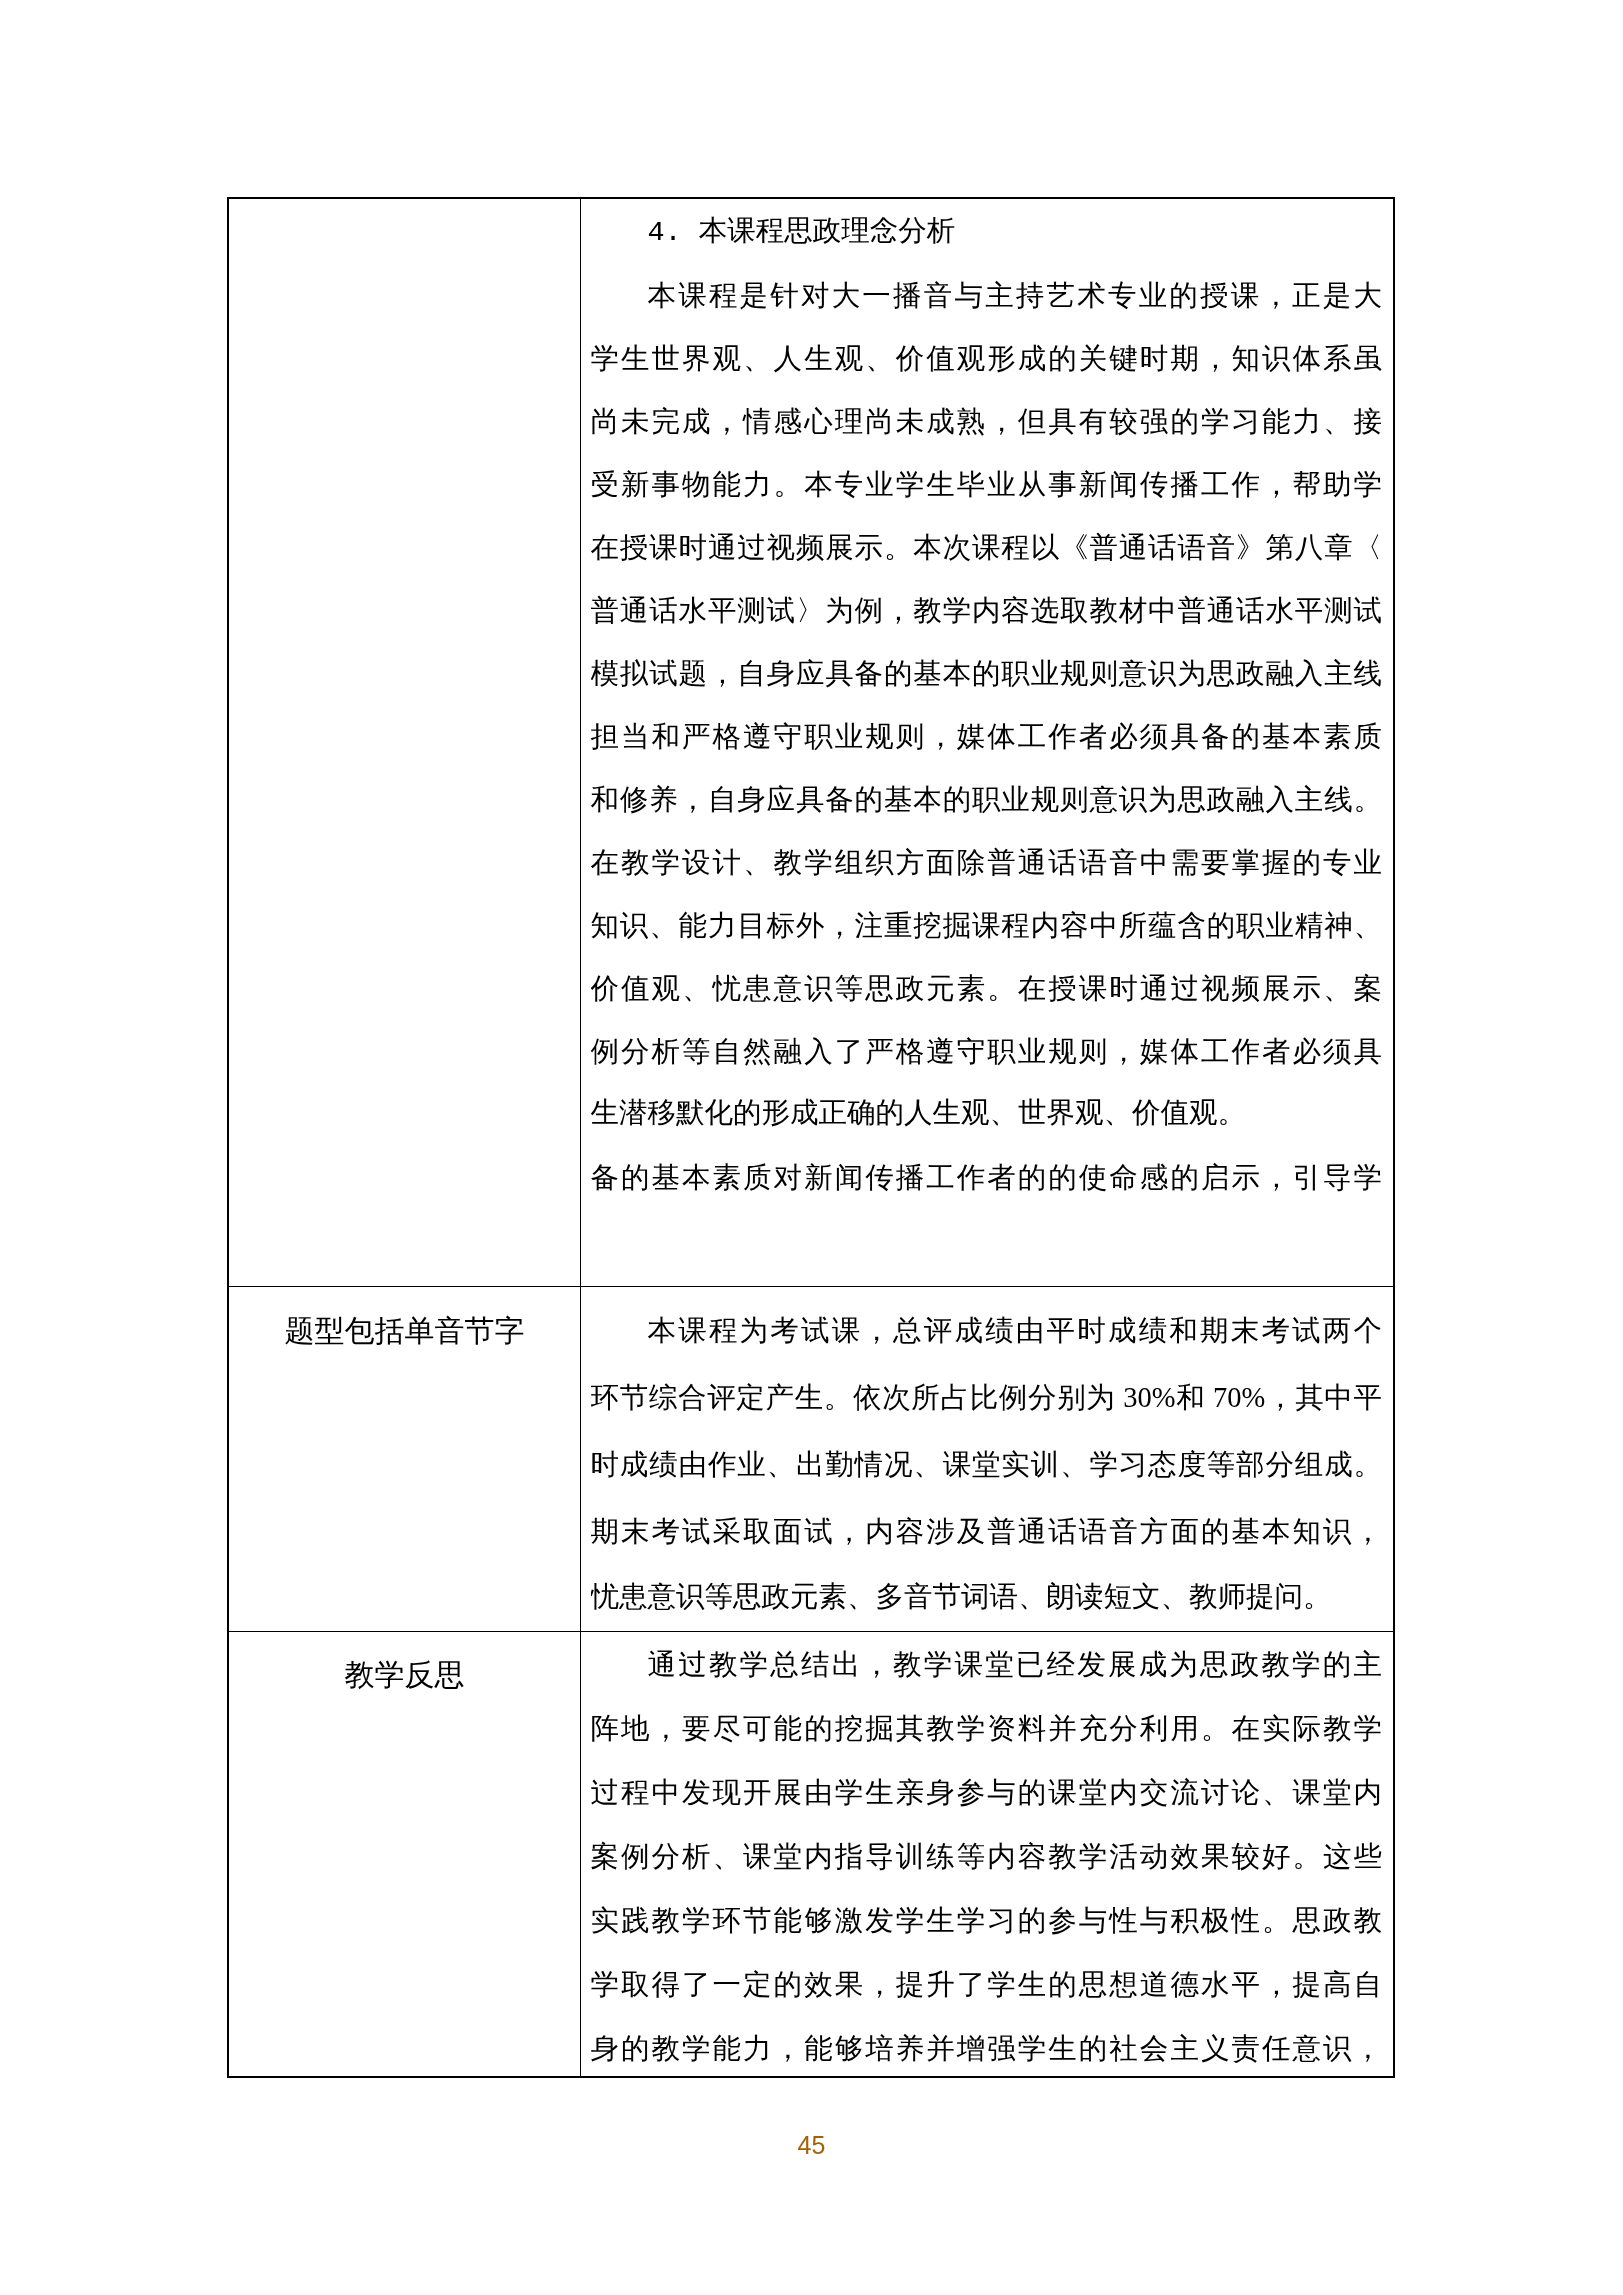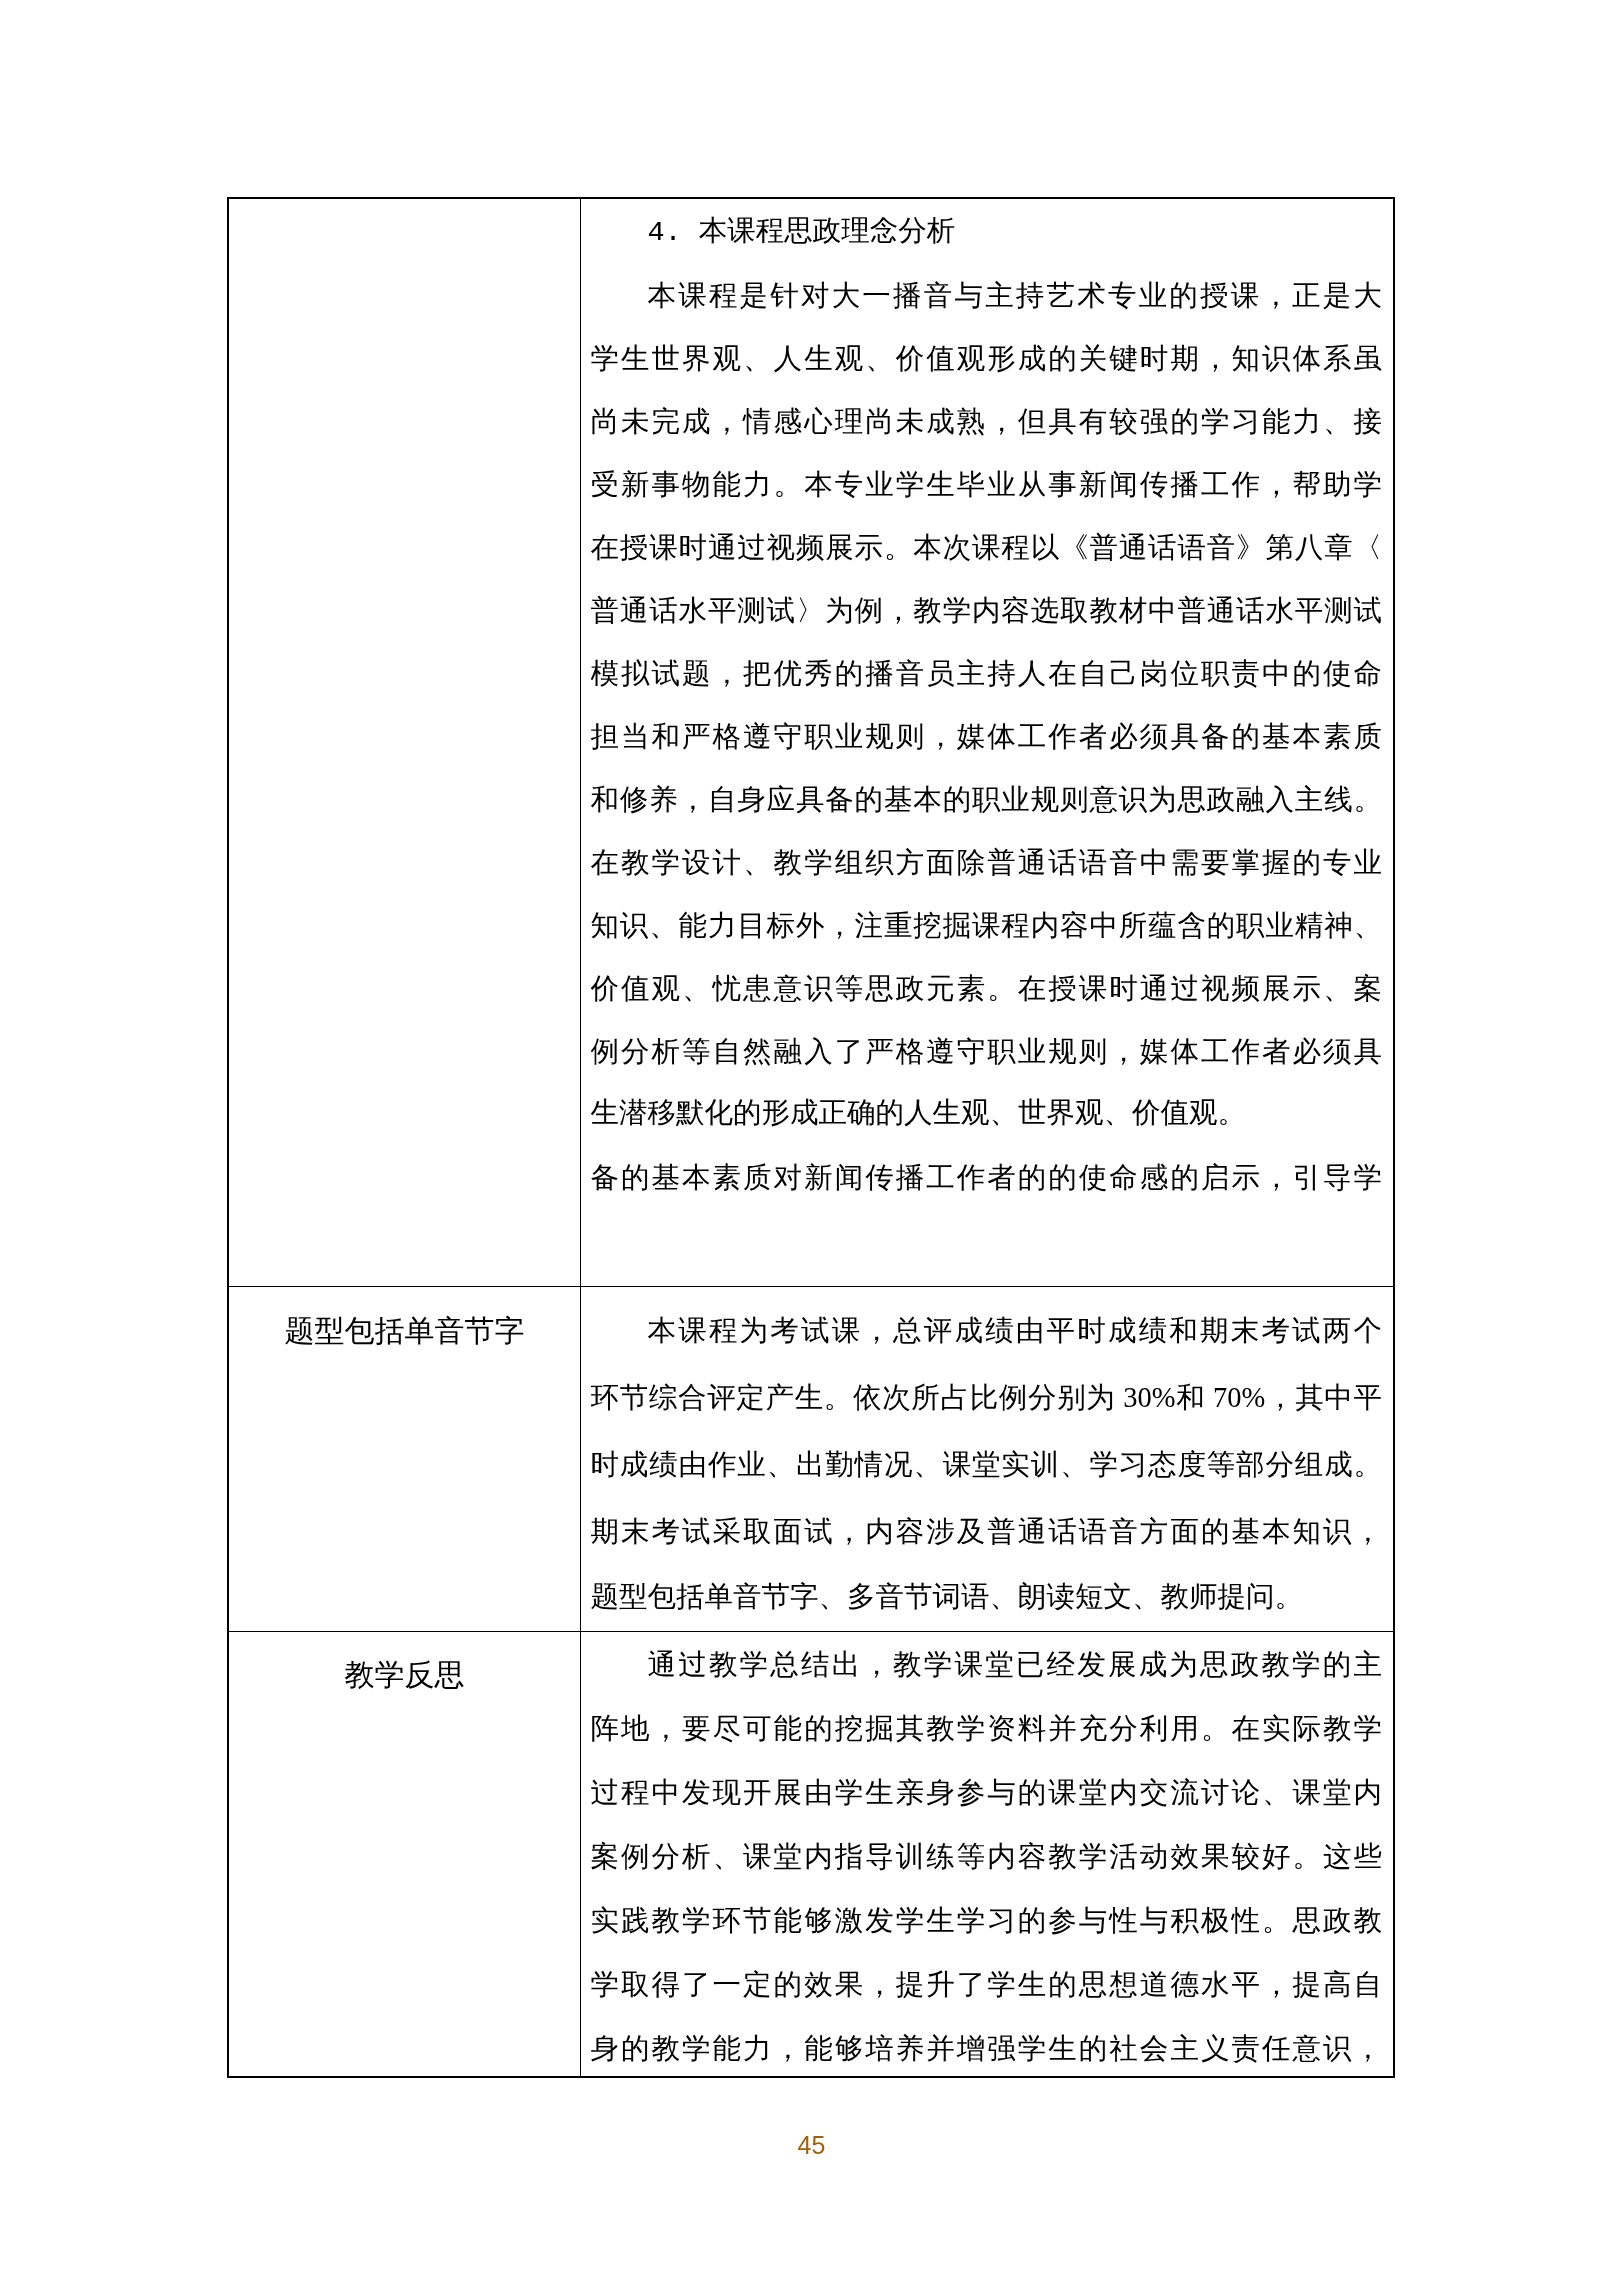--- a/index.html
+++ b/index.html
@@ -91,40 +91,40 @@
     <div class="trow row1 bordered">
       <div class="label-cell"></div>
       <div class="body-cell">
         <div class="line indent lastline">4. 本课程思政理念分析</div>
         <div class="line indent">本课程是针对大一播音与主持艺术专业的授课，正是大</div>
         <div class="line">学生世界观、人生观、价值观形成的关键时期，知识体系虽</div>
         <div class="line">尚未完成，情感心理尚未成熟，但具有较强的学习能力、接</div>
         <div class="line">受新事物能力。本专业学生毕业从事新闻传播工作，帮助学</div>
         <div class="line">在授课时通过视频展示。本次课程以《普通话语音》第八章〈</div>
         <div class="line">普通话水平测试〉为例，教学内容选取教材中普通话水平测试</div>
-        <div class="line">模拟试题，把优秀的播音员主持人在自己岗位职责中的使命</div>
+        <div class="line">模拟试题，自身应具备的基本的职业规则意识为思政融入主线</div>
         <div class="line">担当和严格遵守职业规则，媒体工作者必须具备的基本素质</div>
         <div class="line">和修养，自身应具备的基本的职业规则意识为思政融入主线。</div>
         <div class="line">在教学设计、教学组织方面除普通话语音中需要掌握的专业</div>
         <div class="line">知识、能力目标外，注重挖掘课程内容中所蕴含的职业精神、</div>
         <div class="line">价值观、忧患意识等思政元素。在授课时通过视频展示、案</div>
         <div class="line">例分析等自然融入了严格遵守职业规则，媒体工作者必须具</div>
         <div class="line lastline">生潜移默化的形成正确的人生观、世界观、价值观。</div>
         <div class="line">备的基本素质对新闻传播工作者的的使命感的启示，引导学</div>
       </div>
     </div>
 
     <div class="trow row2 bordered">
       <div class="label-cell">题型包括单音节字</div>
       <div class="body-cell">
         <div class="line indent">本课程为考试课，总评成绩由平时成绩和期末考试两个</div>
         <div class="line">环节综合评定产生。依次所占比例分别为 30%和 70%，其中平</div>
         <div class="line">时成绩由作业、出勤情况、课堂实训、学习态度等部分组成。</div>
         <div class="line">期末考试采取面试，内容涉及普通话语音方面的基本知识，</div>
-        <div class="line lastline">题型包括单音节字、多音节词语、朗读短文、教师提问。</div>
+        <div class="line lastline">忧患意识等思政元素、多音节词语、朗读短文、教师提问。</div>
       </div>
     </div>
 
     <div class="trow row3">
       <div class="label-cell">教学反思</div>
       <div class="body-cell">
         <div class="line indent">通过教学总结出，教学课堂已经发展成为思政教学的主</div>
         <div class="line">阵地，要尽可能的挖掘其教学资料并充分利用。在实际教学</div>
         <div class="line">过程中发现开展由学生亲身参与的课堂内交流讨论、课堂内</div>
         <div class="line">案例分析、课堂内指导训练等内容教学活动效果较好。这些</div>

